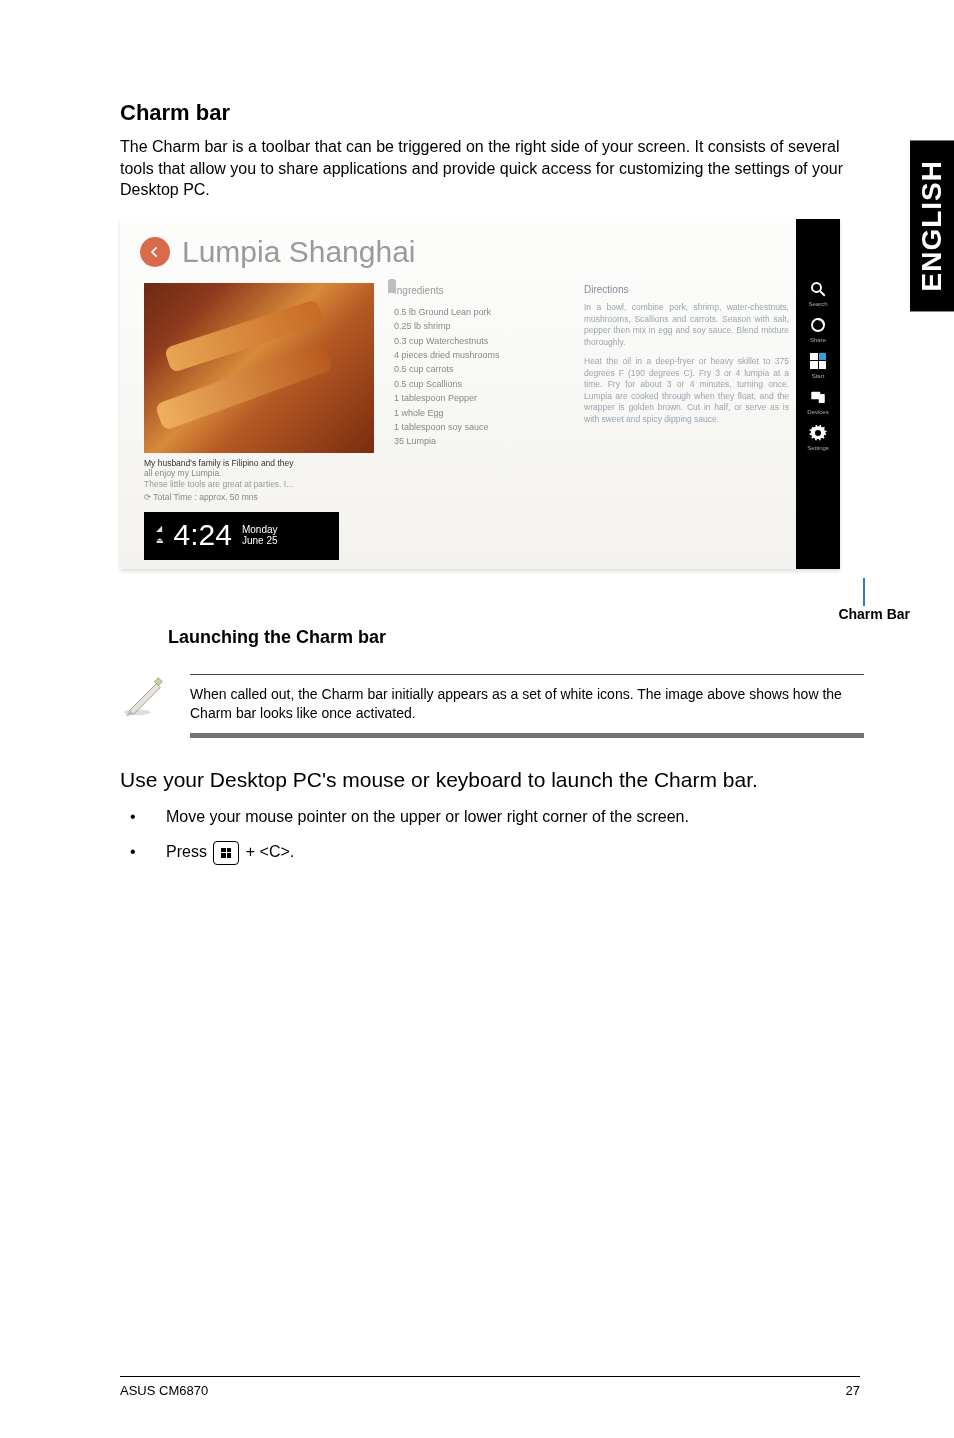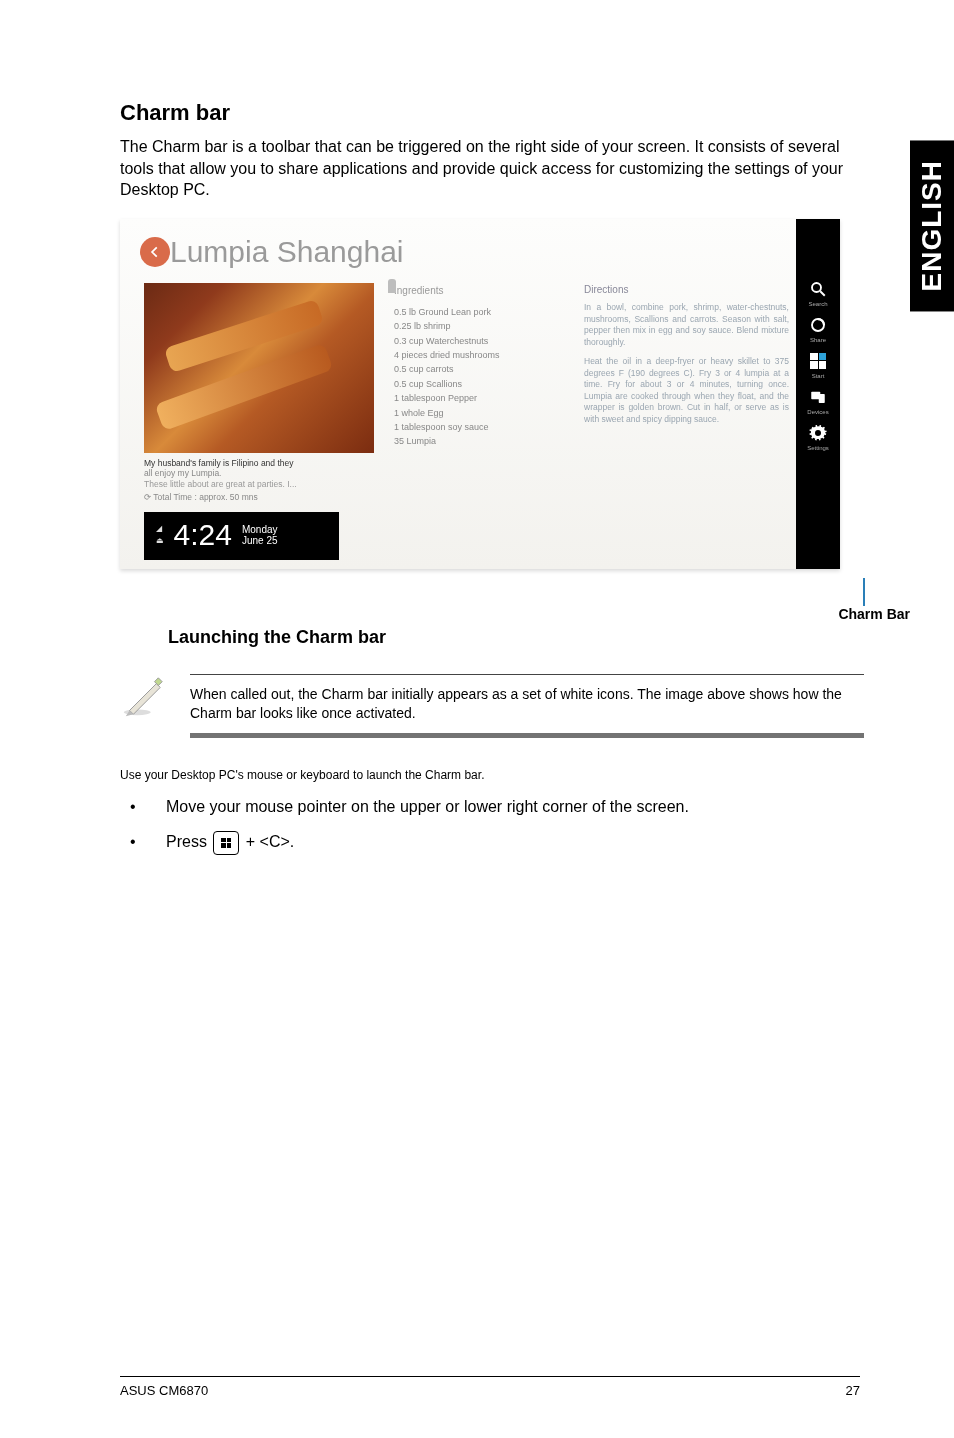--- a/index.html
+++ b/index.html
@@ -45,20 +45,21 @@
     width: 720px;
     height: 350px;
     position: relative;
     box-shadow: 0 2px 4px rgba(0,0,0,.15);
     overflow: hidden;
     margin-top: 10px;
   }
   .ss-header {
     display: flex;
     align-items: center;
+    gap: 12px;
     padding: 16px 20px 8px 20px;
   }
   .back-circle {
     width: 30px; height: 30px;
     border-radius: 50%;
     background: #d96b4a;
     display: flex; align-items: center; justify-content: center;
     color: #fff;
     font-size: 16px;
   }
@@ -174,21 +175,21 @@
     width: 46px; flex-shrink:0;
   }
   .note-text-wrap {
     flex: 1;
     border-top: 1px solid #444;
     border-bottom: 5px solid #737373;
     padding: 10px 0;
     font-size: 14px;
     line-height: 1.35;
   }
-  .instr { font-size: 12px; margin-bottom: 12px; }
+  .instr { font-size: 21px; margin-bottom: 12px; }
   ul.bullets { list-style: none; padding-left: 6px;}
   ul.bullets li {
     font-size: 16px;
     position: relative;
     padding-left: 40px;
     margin-bottom: 10px;
     line-height: 1.6;
   }
   ul.bullets li::before {
     content: "•";
@@ -239,21 +240,21 @@
           </svg>
       </div>
       <div class="ss-title">Lumpia Shanghai</div>
     </div>
     <div class="ss-body">
       <div class="photo-col">
         <div class="photo"></div>
         <div class="caption">
           <div class="c1">My husband's family is Filipino and they</div>
           <div class="c2">all enjoy my Lumpia.</div>
-          <div class="c3">These little about are great at parties. I...</div>
+          <div class="c3">These little tools are great at parties. I...</div>
         </div>
         <div class="total-time">⟳ Total Time : approx. 50 mns</div>
         <div class="clock-box">
           <div class="clock-icons">
             <span>◢</span>
             <span>⏏</span>
           </div>
           <div class="clock-time">4:24</div>
           <div class="clock-date">
             <div>Monday</div>

